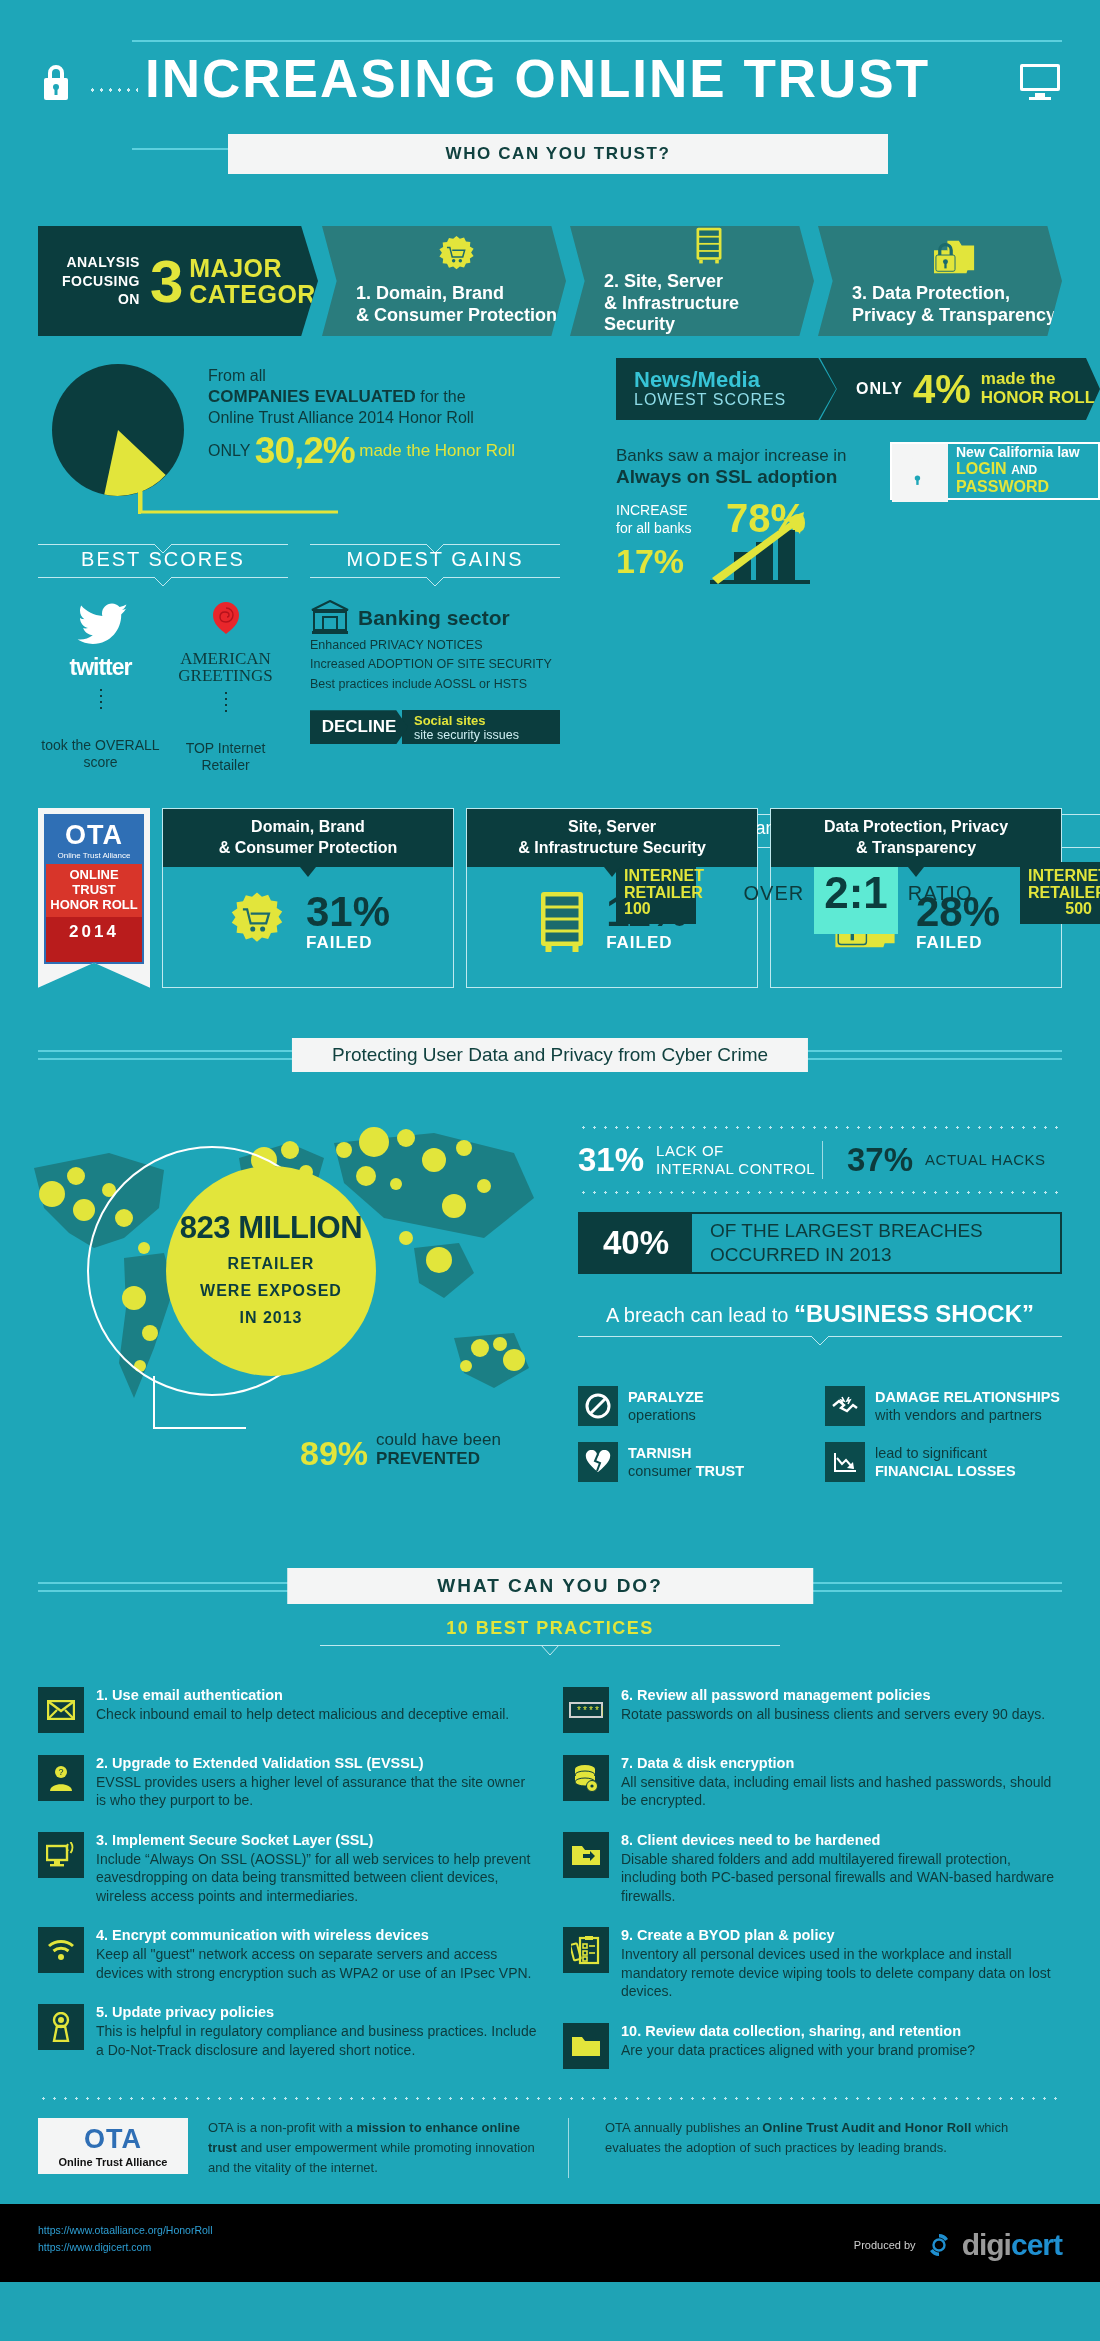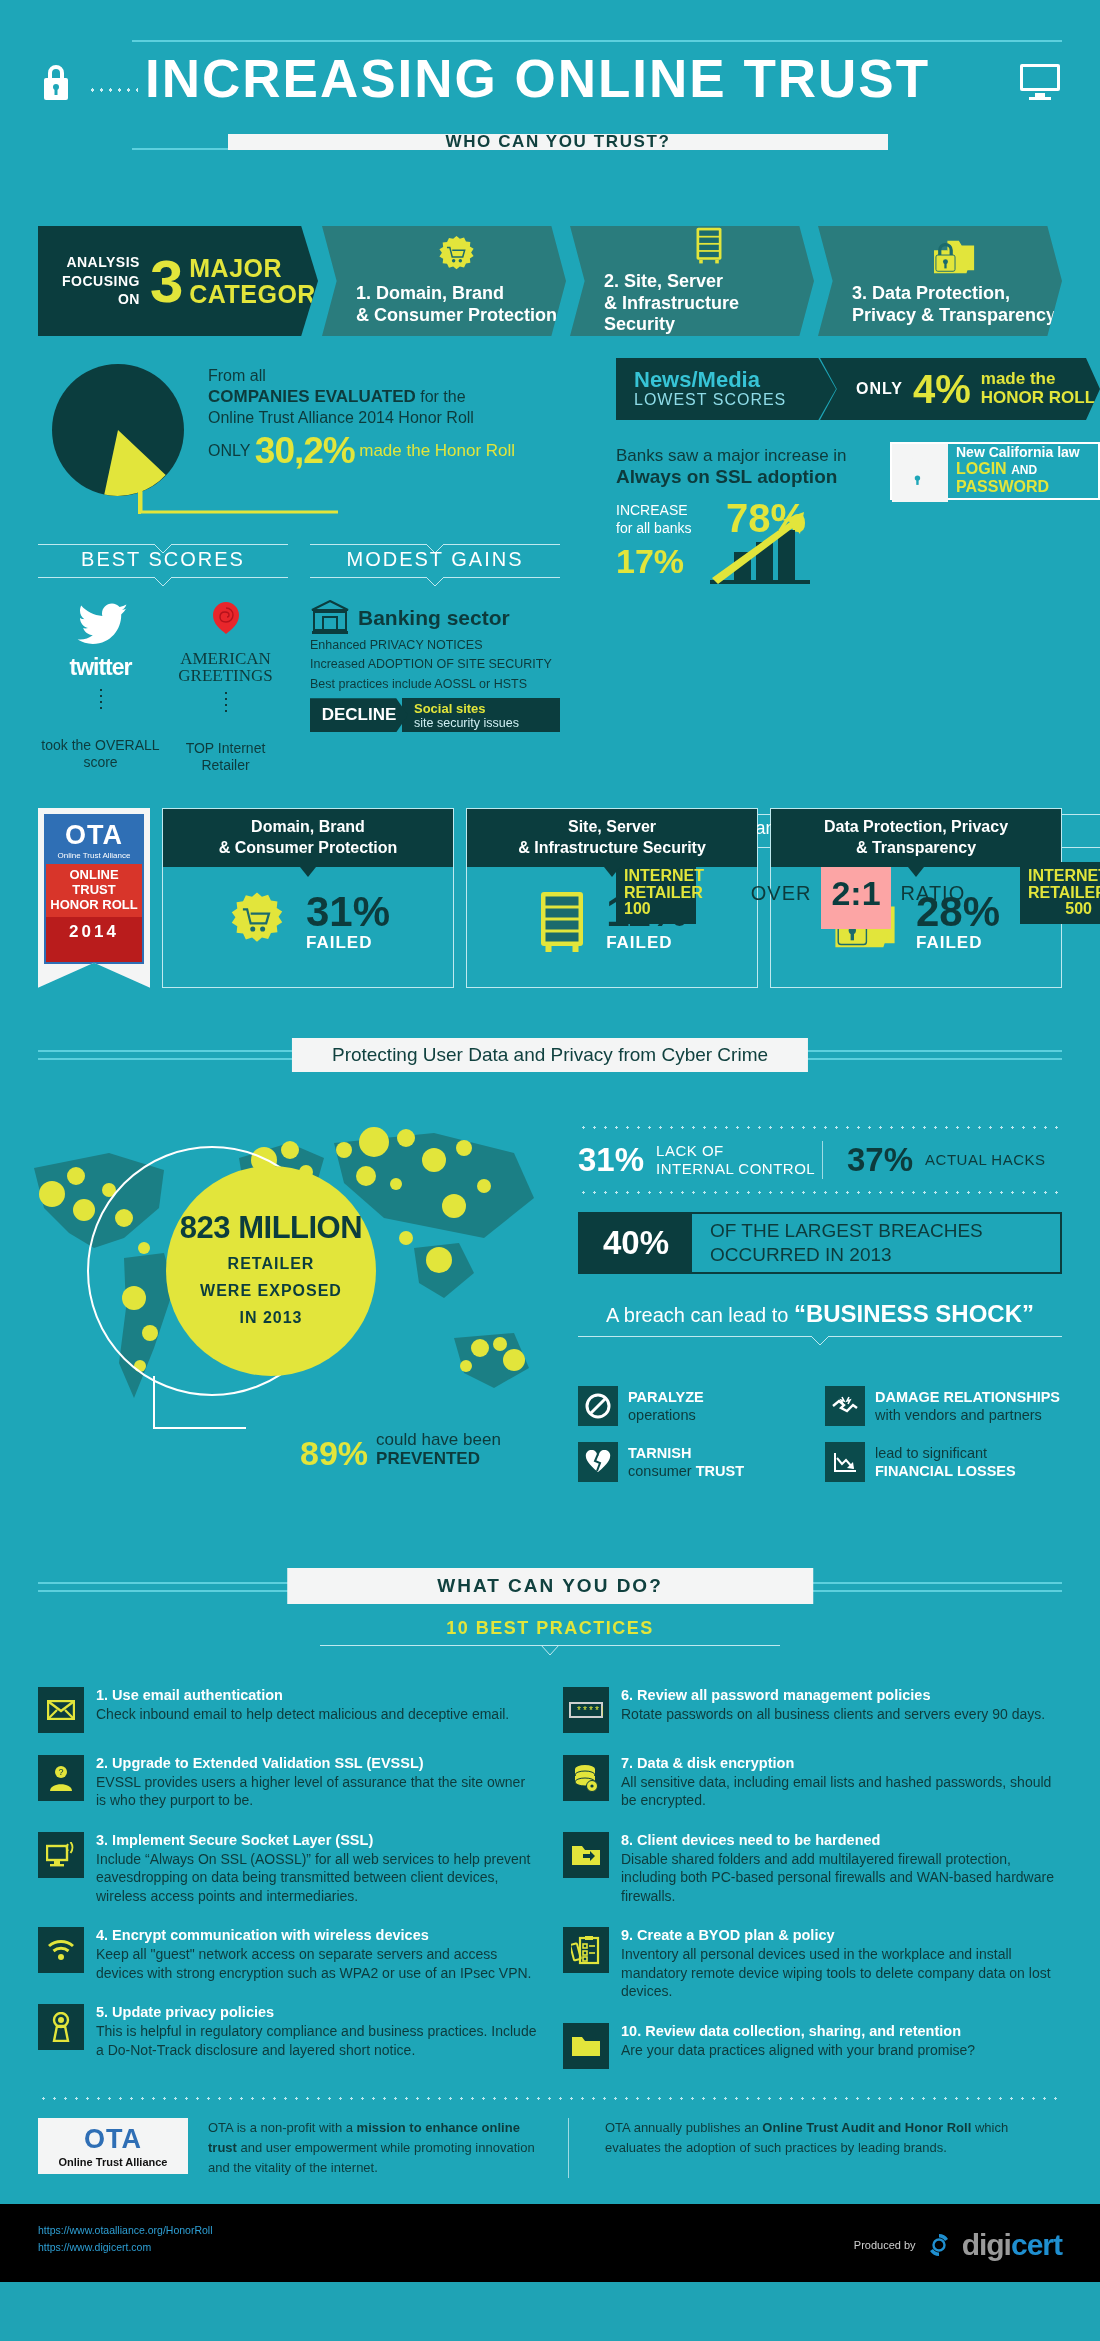--- a/index.html
+++ b/index.html
@@ -19,21 +19,21 @@
   .monitor-glyph { position:absolute; right:38px; top:62px; width:44px; height:40px; }
   .hdr-title {
     position:absolute; left:145px; top:48px;
     font-size:53px; font-weight:700; letter-spacing:2px; color:#ffffff;
     font-family:"Liberation Sans", sans-serif; white-space:nowrap;
   }
   .hdr-dots { position:absolute; left:88px; top:88px; width:50px; height:4px;
     background-image: radial-gradient(circle, #cfeff3 1.5px, transparent 1.6px);
     background-size: 9px 4px; }
   .hdr-sub {
-    position:absolute; left:228px; top:134px; width:660px; height:16px;
+    position:absolute; left:228px; top:134px; width:660px; height:40px;
     background:#f4f5f5; color:#10413f; font-size:17px; font-weight:bold;
     letter-spacing:1.6px; display:flex; align-items:center; justify-content:center;
   }
 
   
   .cats { display:flex; margin:36px 38px 0 38px; height:110px; gap:4px; }
   .cat { position:relative; display:flex; align-items:center; }
   .cat-0 { width:280px; background:#0b3d3e;
      clip-path: polygon(0 0, 94% 0, 100% 50%, 94% 100%, 0 100%); }
   .cat-n { flex:1; background:#2a7c7d;
@@ -109,40 +109,40 @@
   .dotline { width:2px; height:20px; margin:8px auto 0 auto;
      background-image:linear-gradient(#0d3b3c 2px, transparent 2px);
      background-size:2px 6px; }
   .twitter-word { color:#fff; font-size:23px; font-weight:bold; letter-spacing:-1px; margin-top:2px;}
   .ag-word { font-size:17px; color:#0d3b3c; line-height:1; font-family:"Liberation Serif", serif; }
 
   .bank-sector { margin-top:22px; }
   .bs-head { display:flex; align-items:center; gap:8px; }
   .bs-title { font-size:21px; font-weight:bold; color:#0d3b3c; }
   .bs-line { font-size:12.5px; color:#0d3b3c; line-height:1.55; }
-  .decline { margin-top:4px; display:flex; height:34px; width:250px;}
+  .decline { margin-top:16px; display:flex; height:34px; width:250px;}
   .decline-l { width:98px; background:#0b3d3e; color:#fff; font-size:17px; font-weight:bold;
      display:flex; align-items:center; justify-content:center;
      clip-path: polygon(0 0, 88% 0, 100% 50%, 88% 100%, 0 100%);}
   .decline-r { flex:1; background:#0b3d3e; margin-left:-6px; padding-left:12px;
      display:flex; flex-direction:column; justify-content:center;}
   .decline-r .d1 { color:#e2e53b; font-size:13px; font-weight:bold; }
   .decline-r .d2 { color:#cfeef2; font-size:12.5px; }
 
   
   .dmarc { position:absolute; left:578px; top:270px; width:484px; }
   .dmarc-ratio { position:relative; margin-top:14px; height:62px; display:flex;
      align-items:center; justify-content:space-between; }
   .ir-box { width:80px; background:#0b3d3e; color:#e2e53b; font-size:16px; font-weight:bold;
      line-height:1.05; padding:6px 8px; text-align:left; height:62px;
      display:flex; flex-direction:column; justify-content:center;}
   .ir-box.right { text-align:right; }
   .ratio-mid { flex:1; display:flex; align-items:center; justify-content:center; gap:10px; }
   .ratio-word { font-size:20px; color:#0d3b3c; letter-spacing:1px;}
-  .ratio-val { background:#fca5a5; color:#0b3d3e; font-size:34px; font-weight:bold;
+  .ratio-val { background:#5eead4; color:#0b3d3e; font-size:44px; font-weight:bold;
      padding:16px 10px; }
   .adopting { position:absolute; left:0; right:0; top:-10px; text-align:center;
      font-size:12px; color:#0d3b3c; }
 
   
   .failed-row { display:flex; margin:34px 38px 0 38px; gap:12px; align-items:stretch; }
   .ota-badge { width:112px; background:#f4f5f5; position:relative; padding:6px 6px 24px 6px;
      clip-path: polygon(0 0,100% 0,100% 100%,50% 86%,0 100%); }
   .ota-in { border:2px solid #2f6fb5; height:100%; }
   .ota-top { background:#2f6fb5; color:#fff; text-align:center; padding:6px 2px 4px 2px;}

